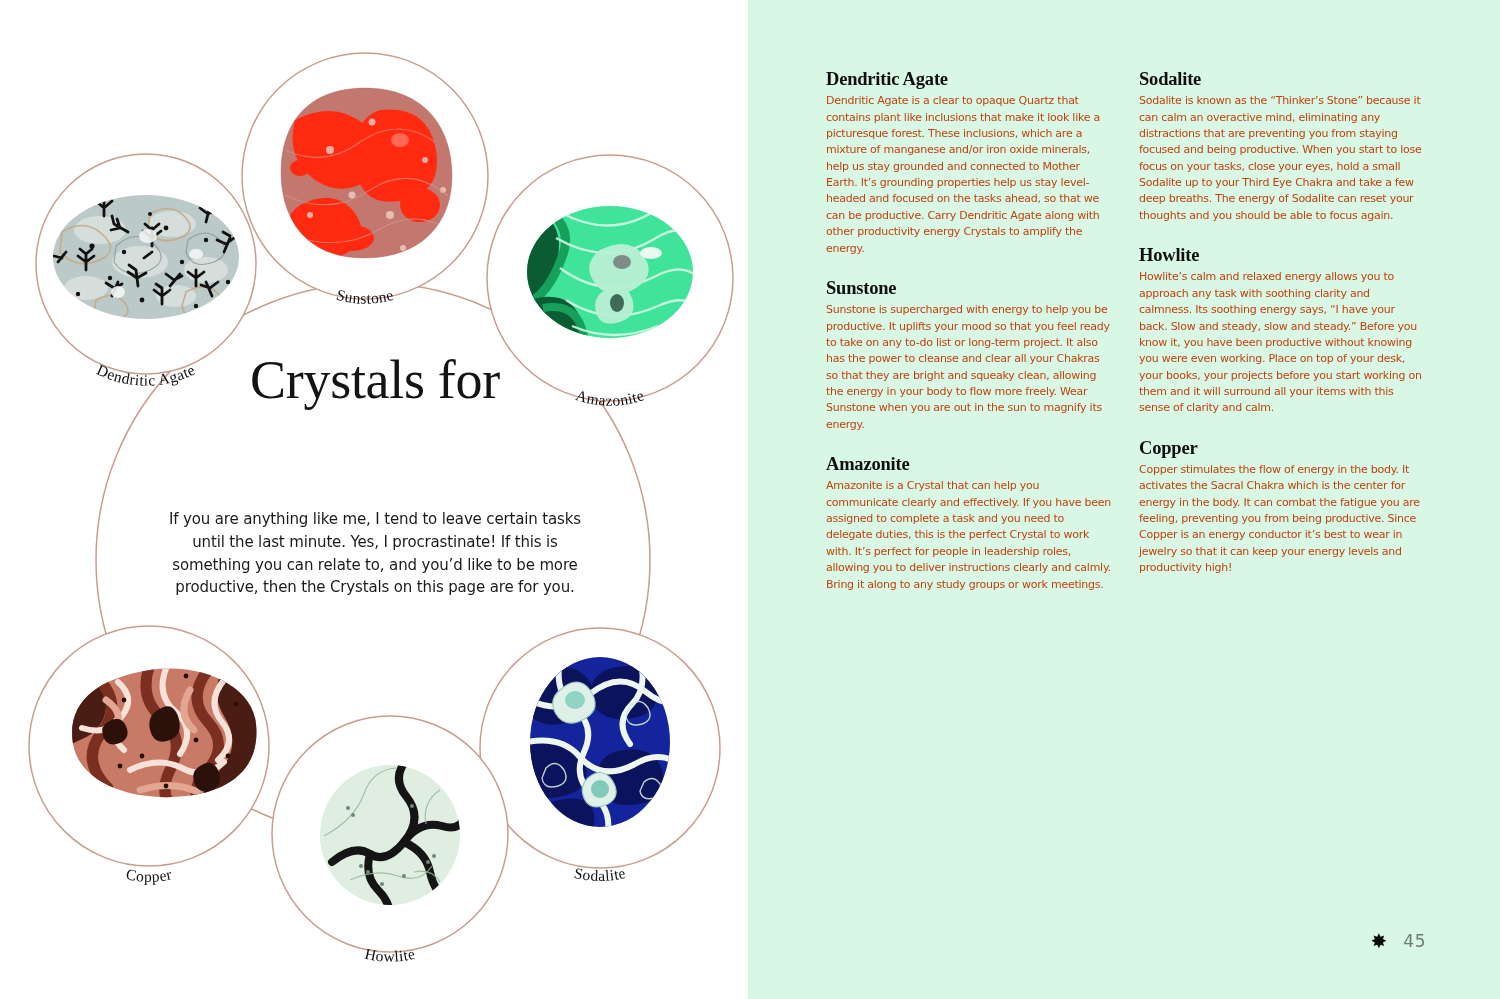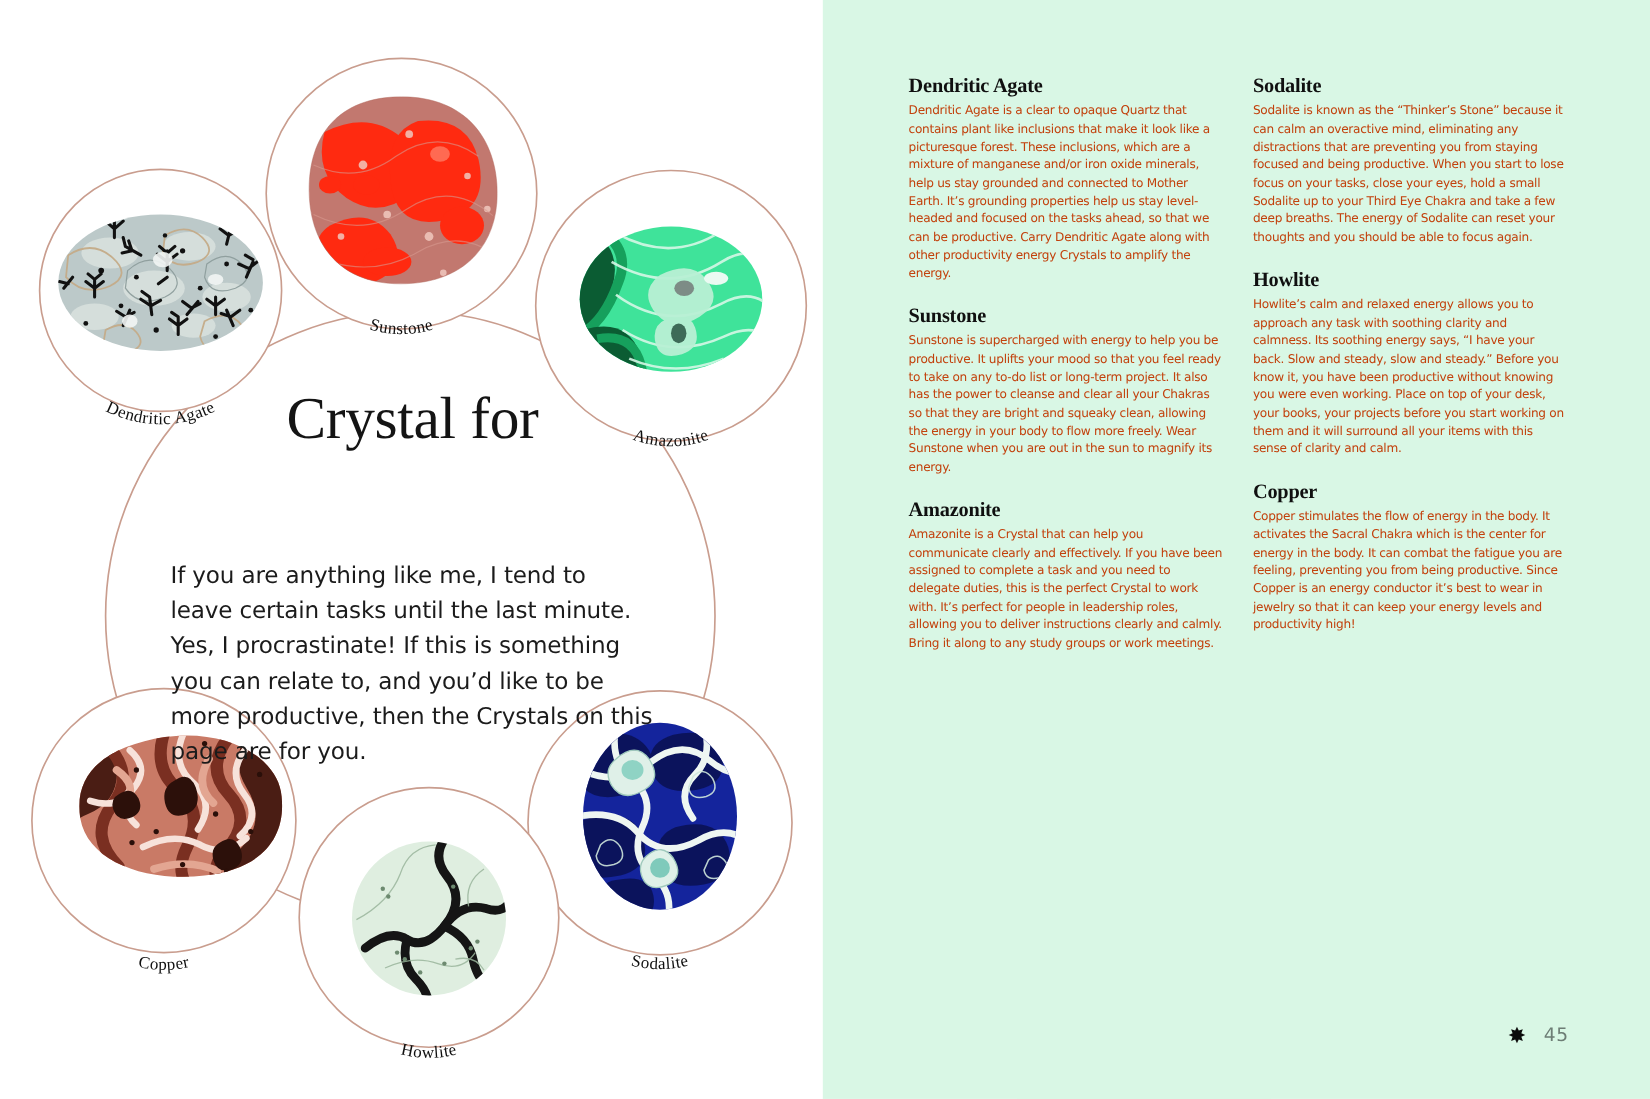--- a/index.html
+++ b/index.html
@@ -32,22 +32,23 @@
     font-size:54px;
     line-height:1.06;
     color:#141414;
     font-weight:400;
     letter-spacing:-0.3px;
     margin:0;
   }
   .intro{
     position:absolute;
     left:155px;top:508px;width:440px;
+    text-align:center;
     font-family:"DejaVu Sans",sans-serif;
-    font-size:21px;
+    font-size:15px;
     line-height:1.52;
     color:#1b1b1b;
     letter-spacing:-0.15px;
   }
 
   
   .page-right{
     position:relative;
     width:752px;height:999px;
     background:#d9f7e5;
@@ -371,21 +372,21 @@
             </g>
           </g>
           <text class="curve-label">
             <textPath href="#arcDen" startOffset="50%" text-anchor="middle">Dendritic Agate</textPath>
           </text>
         </g>
       </svg>
     </div>
 
     <div class="title-block">
-      <div class="title">Crystal for</div>
+      <div class="title">Crystals for</div>
     </div>
 
     <div class="intro">If you are anything like me, I tend to leave certain tasks until the last minute. Yes, I procrastinate! If this is something you can relate to, and you’d like to be more productive, then the Crystals on this page are for you.</div>
   </div>
 
   <div class="page-right">
     <div class="cols">
 
       <div class="col">
         <div class="sec">

